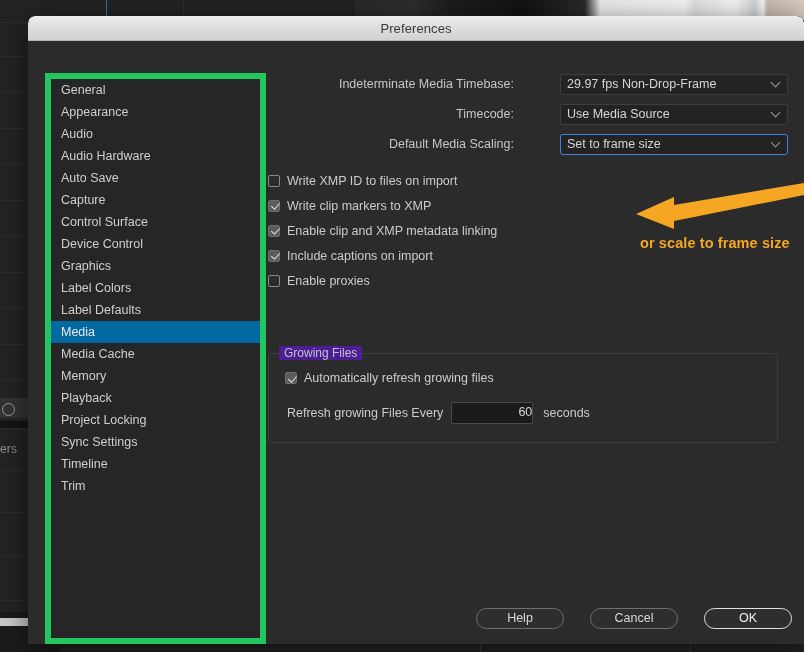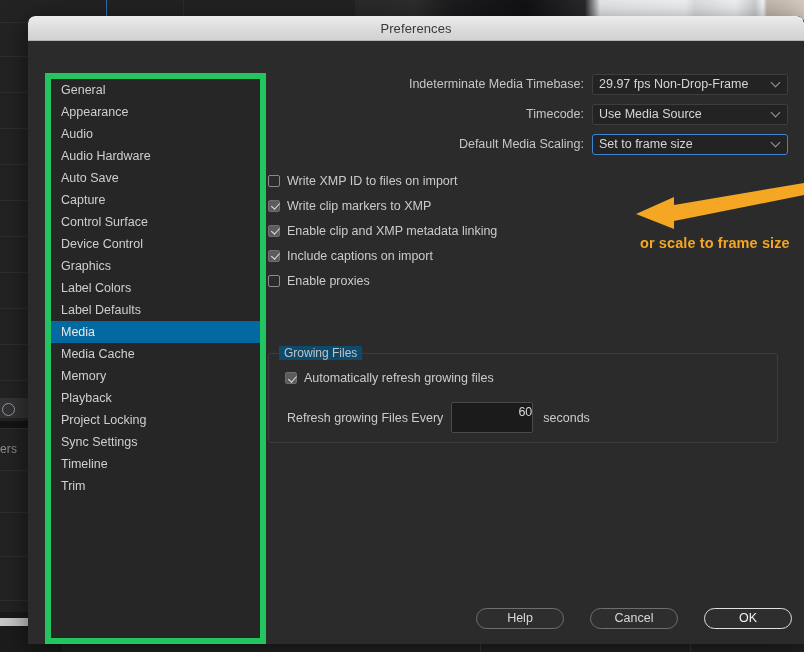--- a/index.html
+++ b/index.html
@@ -177,28 +177,29 @@
     margin-bottom: 8px;
   }
   .field-label {
     font-size: 12.5px;
     color: #c6c6c6;
     margin-right: 8px;
     white-space: nowrap;
   }
   .select-box {
     position: relative;
-    width: 196px;
+    width: 228px;
     height: 21px;
     background: #232323;
     border: 1px solid #3e3e3e;
     border-radius: 2px;
     display: flex;
     align-items: center;
     box-sizing: border-box;
+    margin-left: 38px;
   }
   .select-box.focused {
     border: 1.5px solid #3b84d8;
     border-radius: 3px;
   }
   .select-value {
     font-size: 12.5px;
     color: #d6d6d6;
     padding-left: 6px;
     white-space: nowrap;
@@ -263,21 +264,21 @@
   .groupbox {
     position: absolute;
     left: 240px; top: 312px;
     width: 508px; height: 88px;
     border: 1px solid #3c3c3c;
     border-radius: 3px;
   }
   .group-title {
     position: absolute;
     left: 10px; top: -8px;
-    background: #0c4a6e;
+    background: #4c1d95;
     padding: 0 5px;
     font-size: 12px;
     color: #c2c2c2;
   }
   .group-check {
     position: absolute;
     left: 16px; top: 17px;
     display: flex; align-items: center;
   }
   .group-refresh {
@@ -285,21 +286,21 @@
     left: 18px; top: 48px;
     display: flex; align-items: center; text-align: right;
   }
   .refresh-label {
     font-size: 12.5px;
     color: #cbcbcb;
     margin-right: 8px;
     white-space: nowrap;
   }
   .num-input {
-    width: 82px; height: 31px;
+    width: 82px; height: 22px;
     background: #1b1b1b;
     border: 1px solid #4a4a4a;
     border-radius: 2px;
     font-size: 12.5px;
     color: #d6d6d6;
     line-height: 19px;
     padding-left: 5px;
     box-sizing: border-box;
   }
   .seconds-label {

